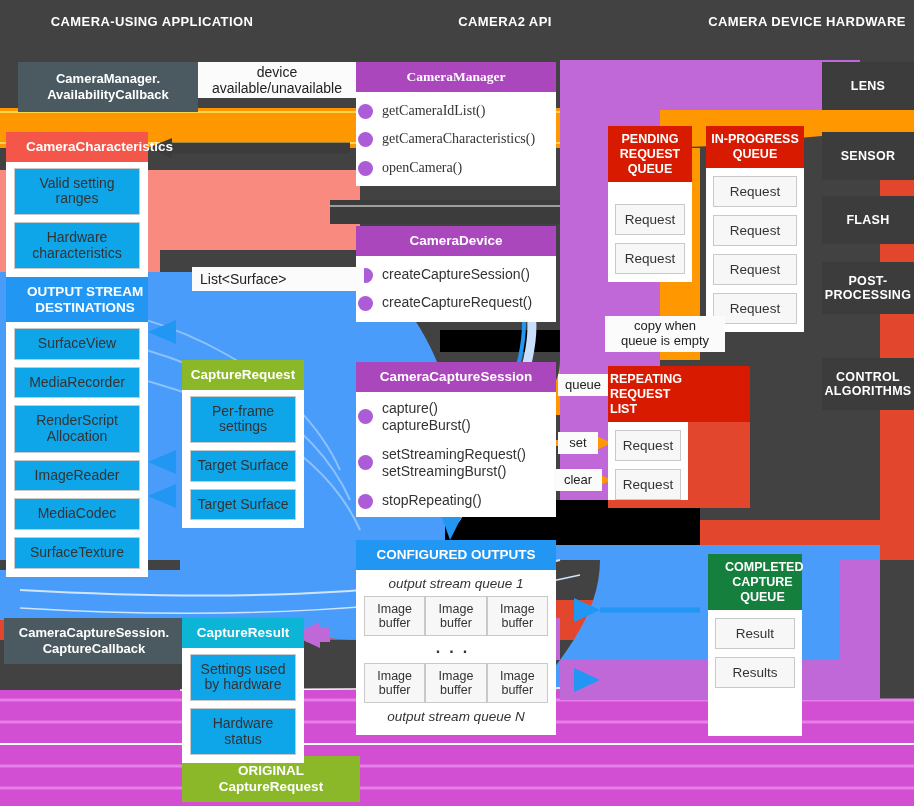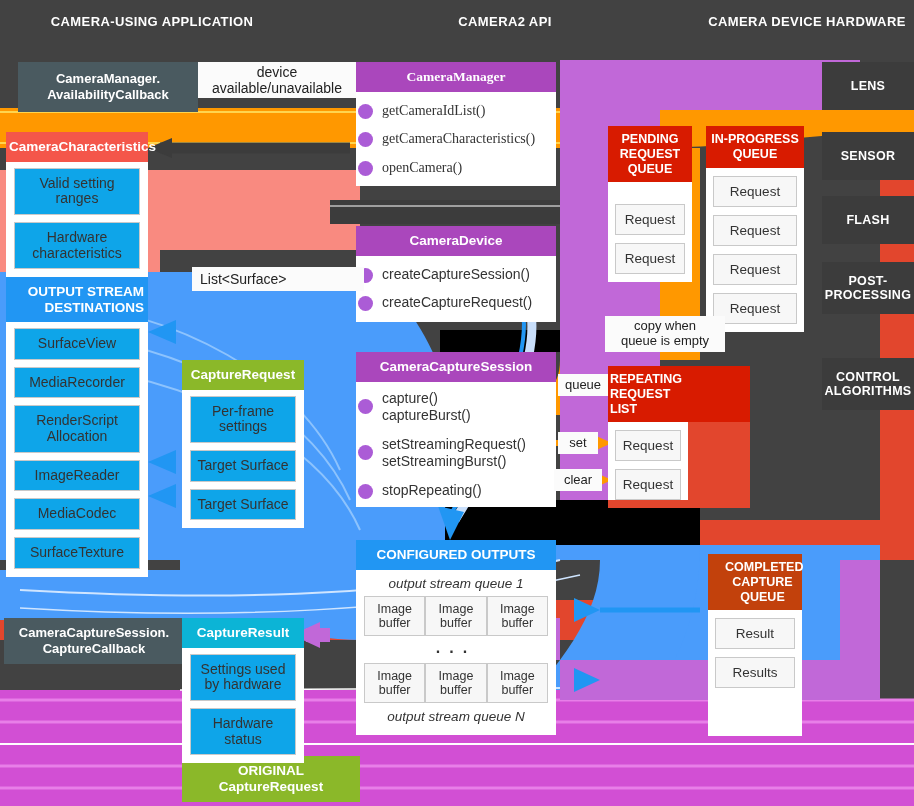--- a/index.html
+++ b/index.html
@@ -6,21 +6,21 @@
   body{font-family:"Liberation Sans",sans-serif;}
   #stage{position:relative;width:914px;height:806px;overflow:hidden;background:#424242;}
   .abs{position:absolute;box-sizing:border-box;}
 
   
   .hdr{position:absolute;top:14px;color:#fff;font-size:13px;font-weight:bold;letter-spacing:.4px;text-align:center;}
 
   
   .card{position:absolute;background:#fff;box-sizing:border-box;}
   .card .cap{color:#fff;font-weight:bold;font-size:13.5px;text-align:center;padding:7px 4px;line-height:1.15;}
-  .card .cap.left{text-align:right;padding-left:3px;}
+  .card .cap.left{text-align:center;padding-left:20px;}
   .card .body{padding:6px 8px 8px 8px;}
   .subbox{border:1px solid #c9c9c9;background:#0ea5e9;color:#333;font-size:14px;
           text-align:center;padding:7px 4px;margin-bottom:7px;line-height:1.12;}
   .subbox:last-child{margin-bottom:0;}
 
   
   .mlist{padding:10px 8px 10px 26px;font-size:14px;color:#333;line-height:1.25;border-radius:25px;}
   .mrow{position:relative;margin-bottom:11px;}
   .mrow:last-child{margin-bottom:0;}
   .dot{position:absolute;left:-24px;top:2px;width:15px;height:15px;border-radius:50%;background:#ab5cd6;}
@@ -268,21 +268,21 @@
         <span class="dot"></span>
         <span>createCaptureRequest()</span>
       </div>
     </div>
   </div>
 
   <div class="tag" style="left:192px;top:267px;width:164px;height:24px;justify-content:flex-start;padding-left:8px;">
     <span>List&lt;Surface&gt;</span>
   </div>
 
-  <div class="card" style="left:356px;top:352px;width:200px;">
+  <div class="card" style="left:356px;top:362px;width:200px;">
     <div class="cap" style="background:#aa47bc;">CameraCaptureSession</div>
     <div class="mlist" style="padding-top:8px;padding-bottom:8px;">
       <div class="mrow">
         <span class="dot" style="top:9px;"></span>
         <div>capture()</div>
         <div>captureBurst()</div>
       </div>
       <div class="mrow">
         <span class="dot" style="top:9px;"></span>
         <div>setStreamingRequest()</div>
@@ -378,21 +378,21 @@
     <span>queue</span>
   </div>
   <div class="tag sm" style="left:558px;top:432px;width:40px;height:22px;">
     <span>set</span>
   </div>
   <div class="tag sm" style="left:554px;top:469px;width:48px;height:22px;">
     <span>clear</span>
   </div>
 
   <div class="abs" style="left:708px;top:554px;width:94px;background:#fff;">
-    <div class="qcap" style="background:#c2410c;padding-left:17px;">
+    <div class="qcap" style="background:#15803d;padding-left:17px;">
       <div>COMPLETED</div>
       <div>CAPTURE</div>
       <div>QUEUE</div>
     </div>
     <div style="padding-top:8px;padding-bottom:40px;">
       <div class="qbox">Result</div>
       <div class="qbox">Results</div>
     </div>
   </div>
 

